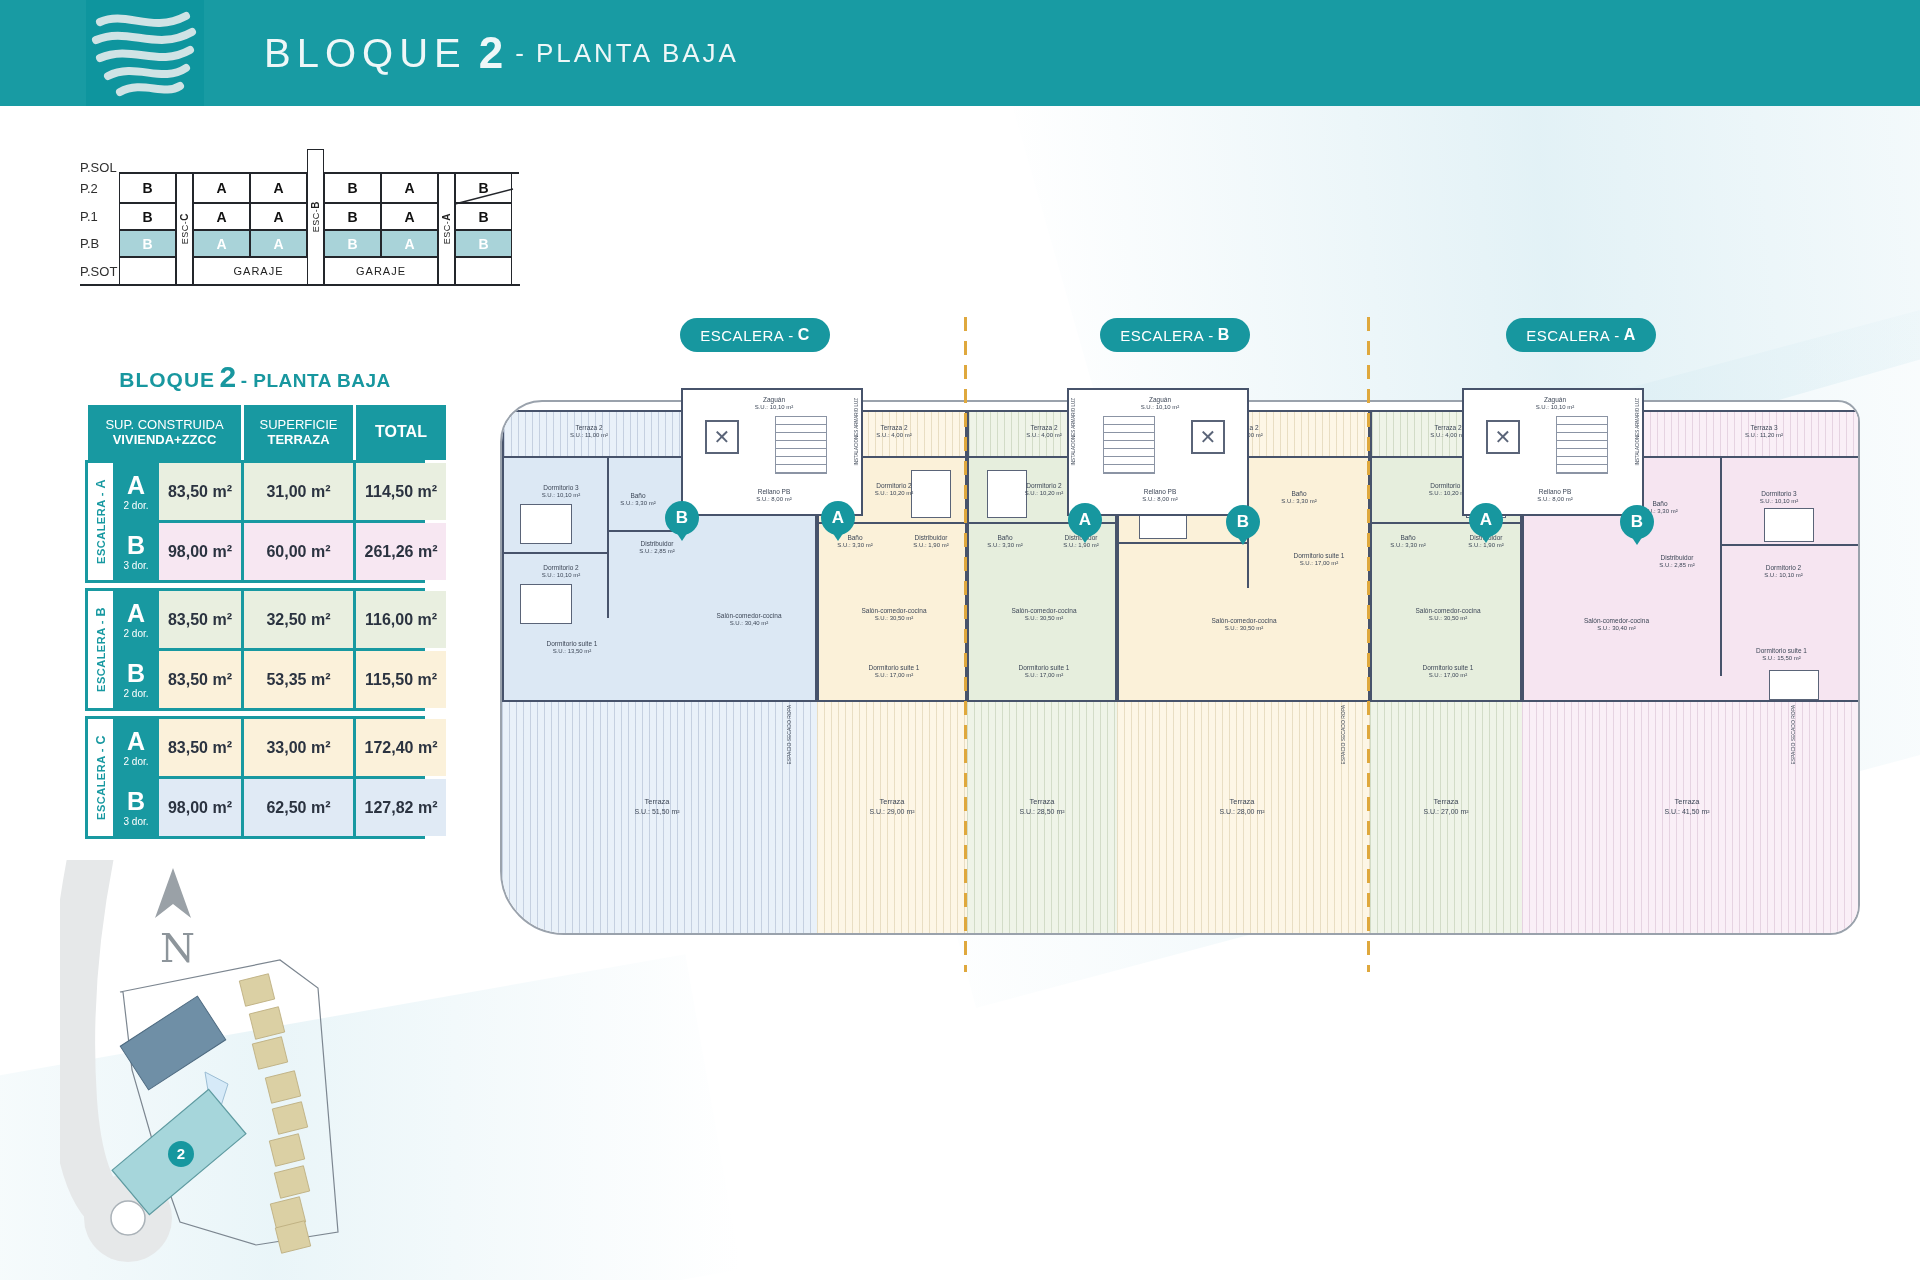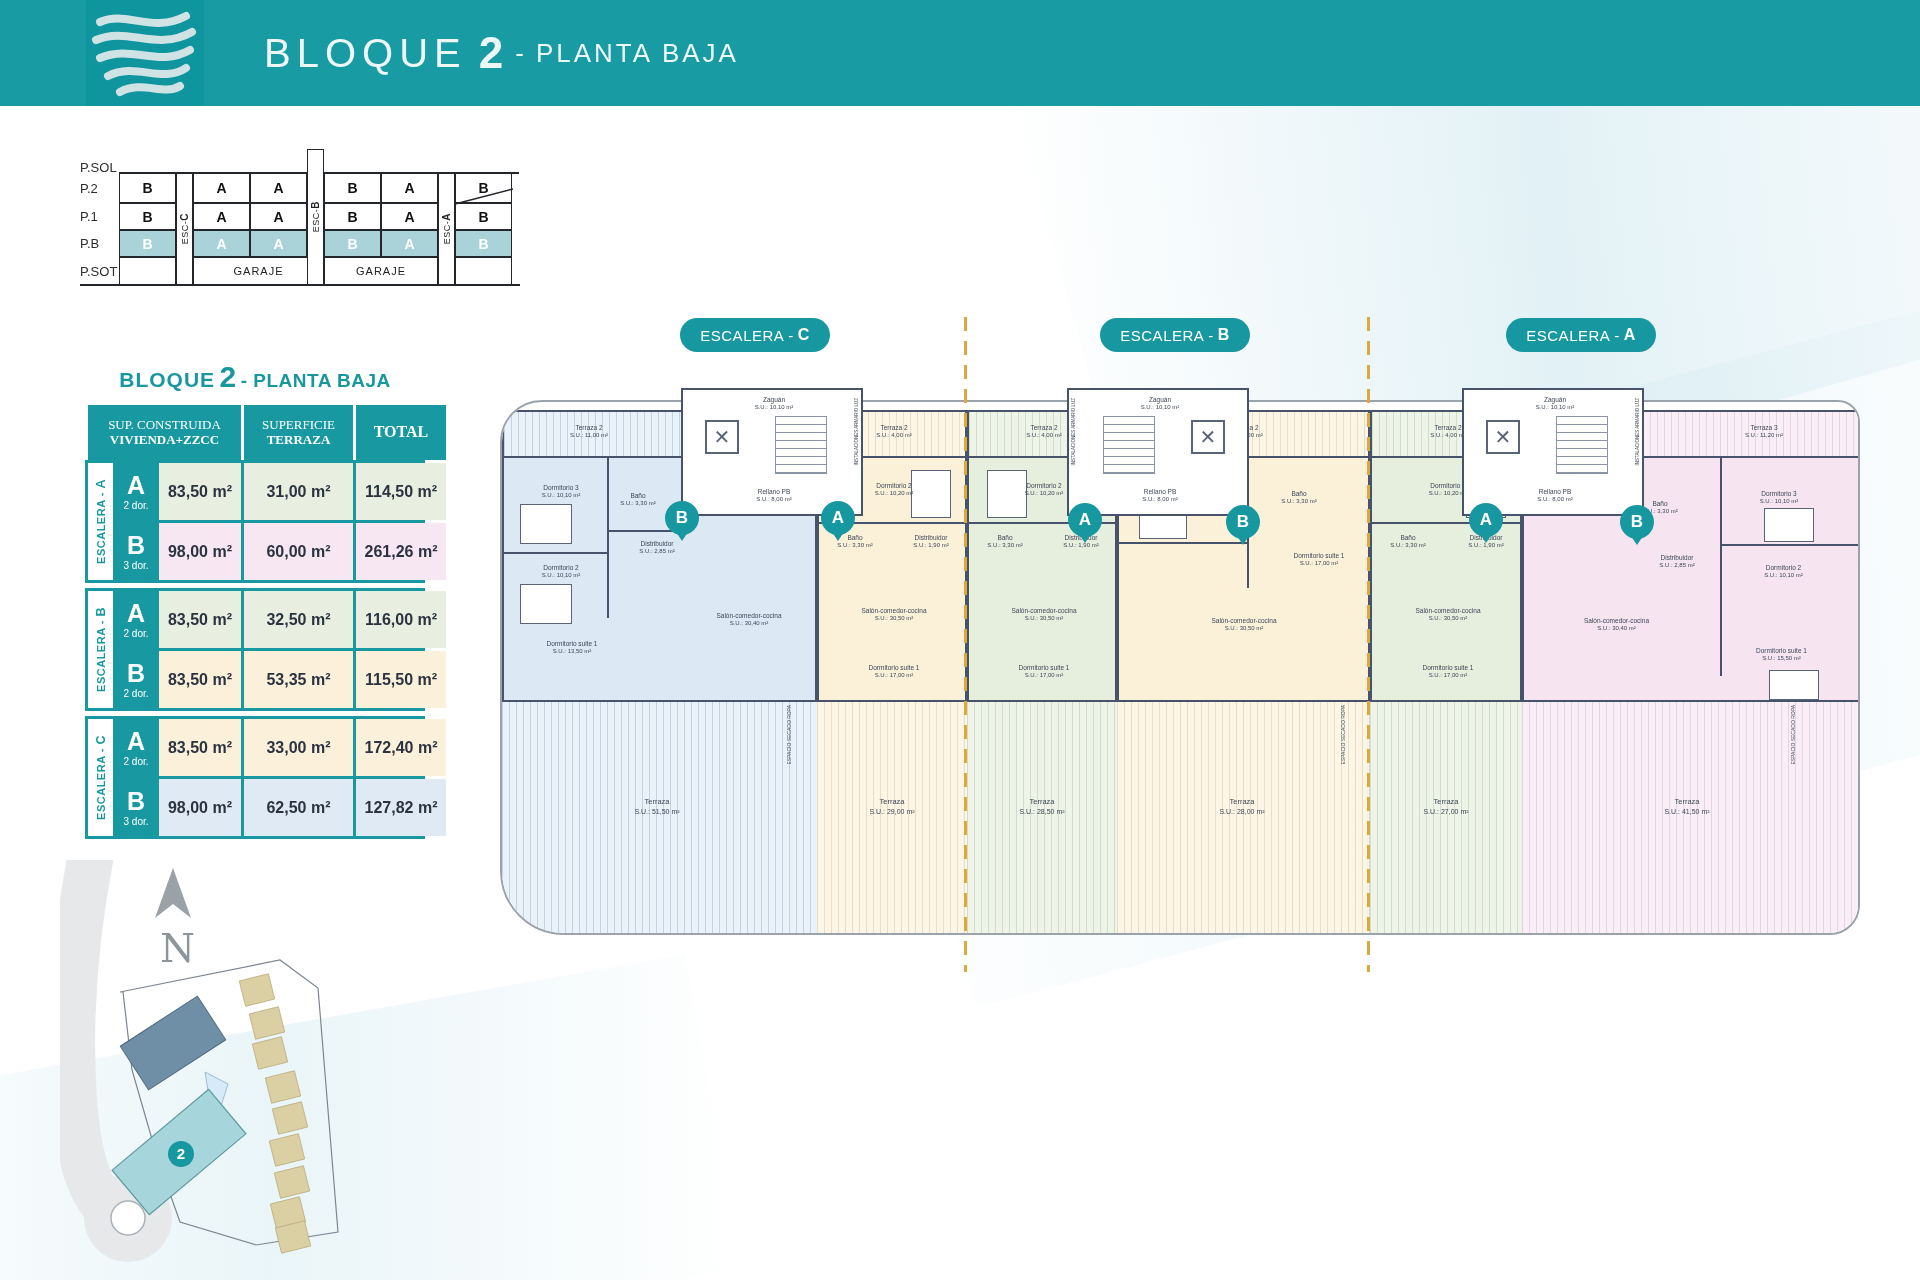--- a/index.html
+++ b/index.html
@@ -38,21 +38,21 @@
   .sline { position:absolute; background:#23262b; }
   .garaje { position:absolute; border:1.5px solid #23262b; background:#fff; display:flex; align-items:center; justify-content:center;
             font-size:11px; letter-spacing:1px; color:#222; }
 
   
   .tablewrap { position:absolute; left:70px; top:360px; width:340px; z-index:3;margin-left:15px; }
   .ttitle { text-align:center; color:#18979f; margin-bottom:8px; }
   .ttitle .p1 { font-size:21px; font-weight:700; letter-spacing:1px; }
   .ttitle .p2 { font-size:30px; font-weight:700; }
   .ttitle .p3 { font-size:19px; font-weight:700; letter-spacing:.5px; }
-  .thead { display:grid; grid-template-columns:153px 109px 90px; gap:3px; padding:3px; background:#fff;font-family:Liberation Serif, serif; }
+  .thead { display:grid; grid-template-columns:153px 109px 90px; gap:3px; padding:3px; background:#fff; }
   .thead .hc { background:#1899a1; color:#fff; height:55px; display:flex; flex-direction:column; align-items:center; justify-content:center; line-height:1.15; }
   .thead .hc .l1 { font-size:13px; font-weight:400; }
   .thead .hc .l2 { font-size:13px; font-weight:700; }
   .thead .hc.total { font-size:16px; font-weight:700; }
   .tgroup { display:grid; grid-template-columns:25px 40px 82px 109px 90px; grid-auto-rows:57px; gap:3px;
             background:#1899a1; border:3px solid #1899a1; margin-top:-3px; }
   .tgroup + .tgroup { margin-top:5px; }
   .glabel { grid-row:1 / 3; background:#fff; display:flex; align-items:center; justify-content:center; }
   .glabel span { writing-mode:vertical-rl; transform:rotate(180deg); font-size:11px; font-weight:700; color:#1899a1; letter-spacing:.5px; }
   .glabel b { font-size:12.5px; }

